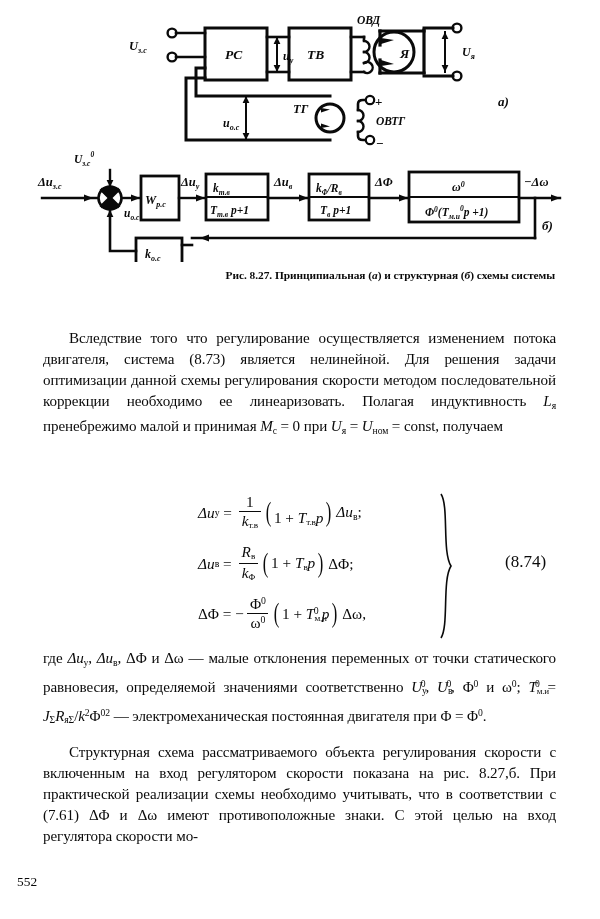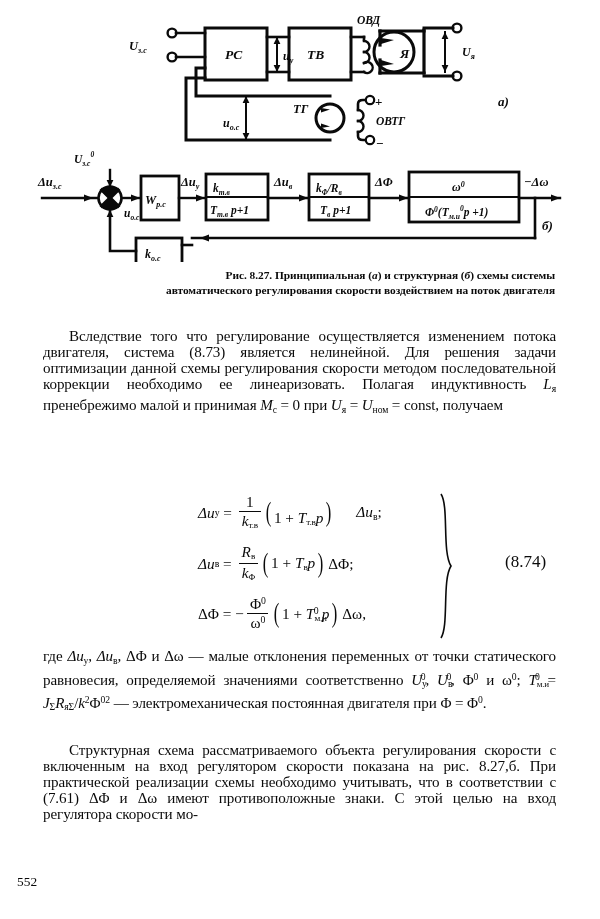--- a/index.html
+++ b/index.html
@@ -34,21 +34,21 @@
     font-weight: bold;
     line-height: 1.32;
     letter-spacing: -0.05px;
   }
   .fig-cap i { font-style: italic; }
 
   
   .para {
     position: absolute;
     font-size: 15.1px;
-    line-height: 16px;
+    line-height: 21px;
     text-align: justify;
     letter-spacing: -0.1px;
   }
   #p1 { left: 43px; top: 328px; width: 513px; text-indent: 26px; }
   #p2 { left: 43px; top: 648px; width: 513px; }
   #p3 { left: 43px; top: 742px; width: 513px; text-indent: 26px; }
 
   .it { font-style: italic; }
   sub { font-size: 0.64em; vertical-align: -0.28em; font-style: normal;}
   sup { font-size: 0.64em; vertical-align: 0.48em; font-style: normal;}
@@ -264,35 +264,34 @@
       <text x="425" y="216" font-size="11.5">Φ<tspan font-size="7.5" dy="-4">0</tspan><tspan font-size="11.5" dy="4">(T</tspan><tspan font-size="7.5" dy="3">м.и</tspan><tspan font-size="7.5" dy="-8">0</tspan><tspan font-size="11.5" dy="5">p +1)</tspan></text>
       <text x="524" y="186" font-size="12.5">−Δω</text>
       <text x="145" y="258" font-size="12">k<tspan font-size="8" dy="3">о.с</tspan></text>
       <text x="542" y="230" font-size="13">б)</text>
     </g>
   </svg>
 </div>
 
 <div class="fig-cap">
   <span>Рис. 8.27.</span><span> Принципиальная (<i>а</i>) и структурная (<i>б</i>) схемы системы</span><br>
-  <span>автоматического регулирования скорости воздействием на поток двигателя</span>
 </div>
 
 <div class="para" id="p1">Вследствие того что регулирование осуществляется изменением потока двигателя, система (8.73) является нелинейной. Для решения задачи оптимизации данной схемы регулирования скорости методом последовательной коррекции необходимо ее линеаризовать. Полагая индуктивность <span class="it">L</span><sub>я</sub> пренебрежимо малой и принимая <span class="it">M</span><sub>с</sub> = 0 при <span class="it">U</span><sub>я</sub> = <span class="it">U</span><sub>ном</sub> = const, получаем</div>
 
 <div id="eqblock">
 
   <div class="eqrow" id="eq1">
     <span class="it">Δu</span><sub>у</sub>&nbsp;=&nbsp;
     <span class="frac">
       <span class="num">1</span>
       <span class="den"><span class="it">k</span><span class="ssub">т.в</span></span>
     </span>
     <span class="paren">(</span><span style="padding:0 1px;margin-top:11px;">1 + <span class="it">T</span><span class="ssub">т.в</span><span class="it">p</span></span><span class="paren">)</span>
-    <span style="padding-left:3px;margin-left:20px;"><span class="it">Δu</span><sub>в</sub>;</span>
+    <span style="padding-left:3px;"><span class="it">Δu</span><sub>в</sub>;</span>
   </div>
 
   <div class="eqrow" id="eq2">
     <span class="it">Δu</span><sub>в</sub>&nbsp;=&nbsp;
     <span class="frac">
       <span class="num"><span class="it">R</span><span class="ssub">в</span></span>
       <span class="den"><span class="it">k</span><span class="ssub">Φ</span></span>
     </span>
     <span class="paren">(</span><span style="padding:0 1px;">1 + <span class="it">T</span><span class="ssub">в</span><span class="it">p</span></span><span class="paren">)</span>
     <span style="padding-left:3px;">ΔΦ;</span>

